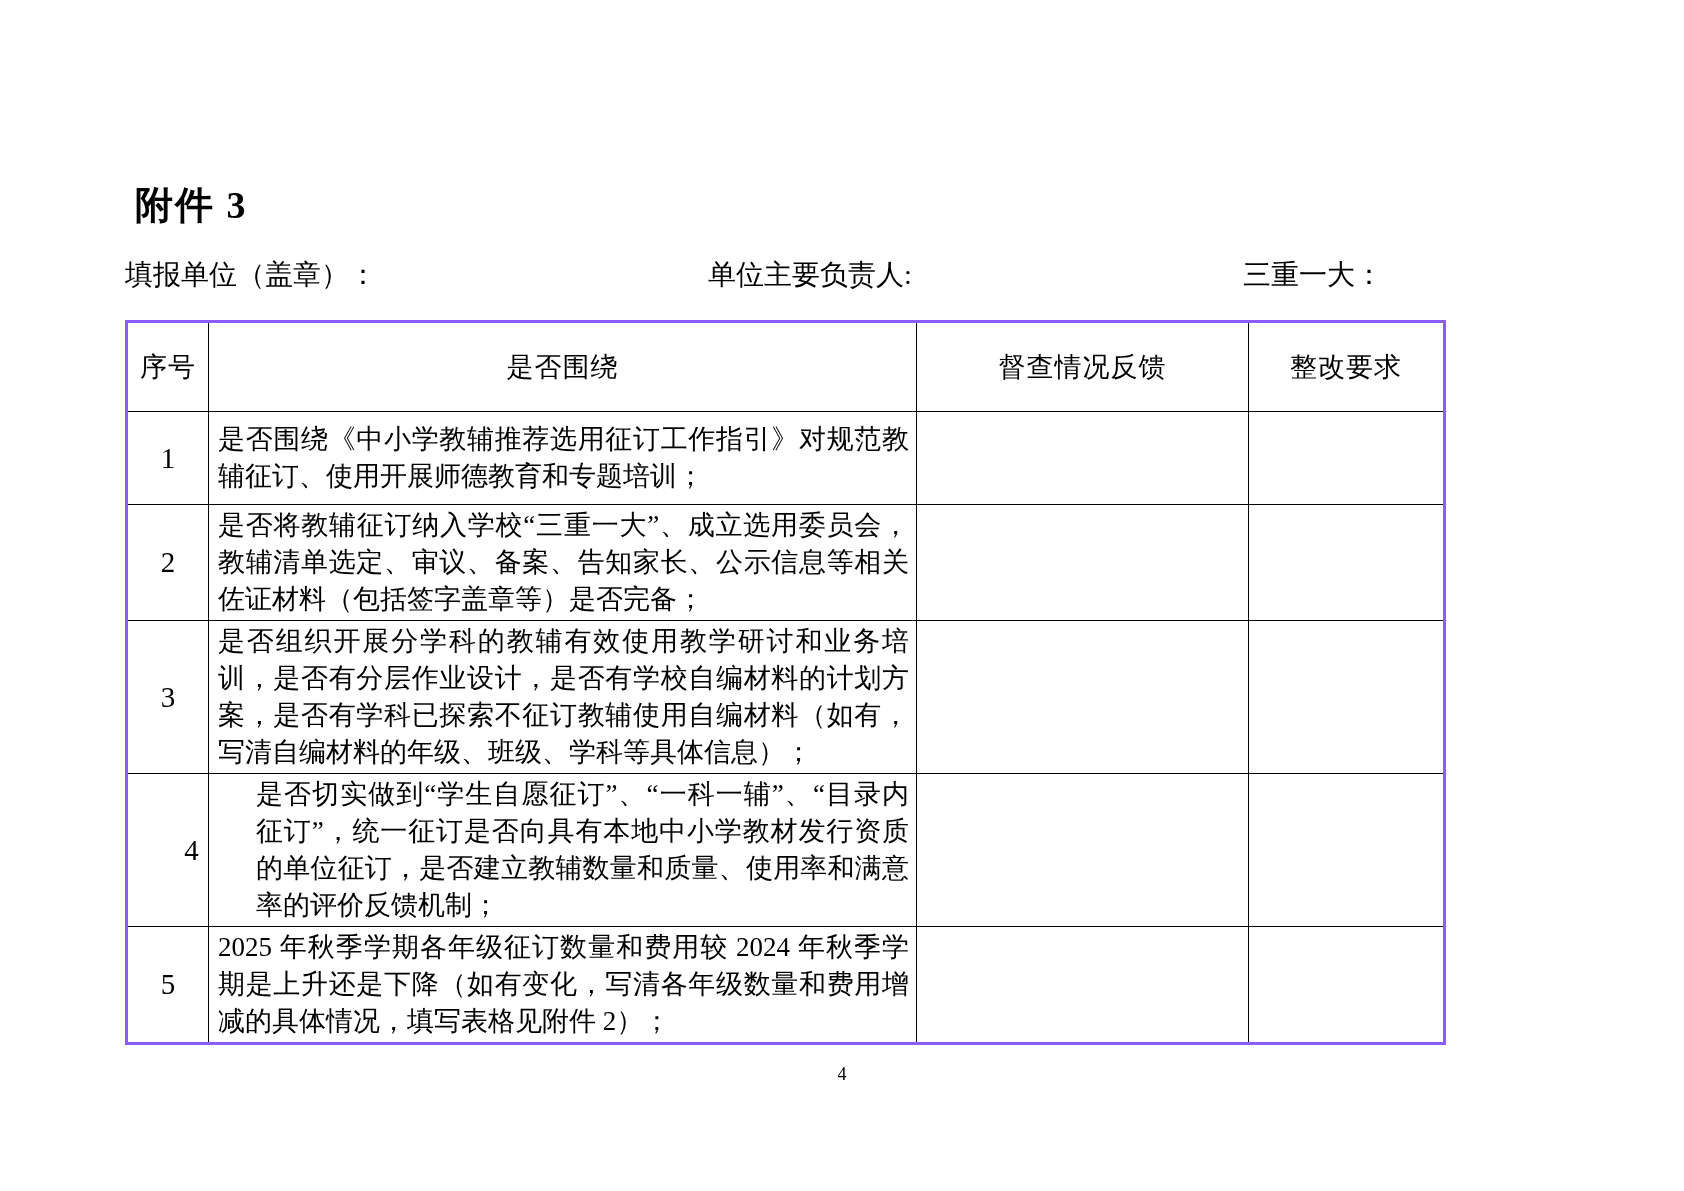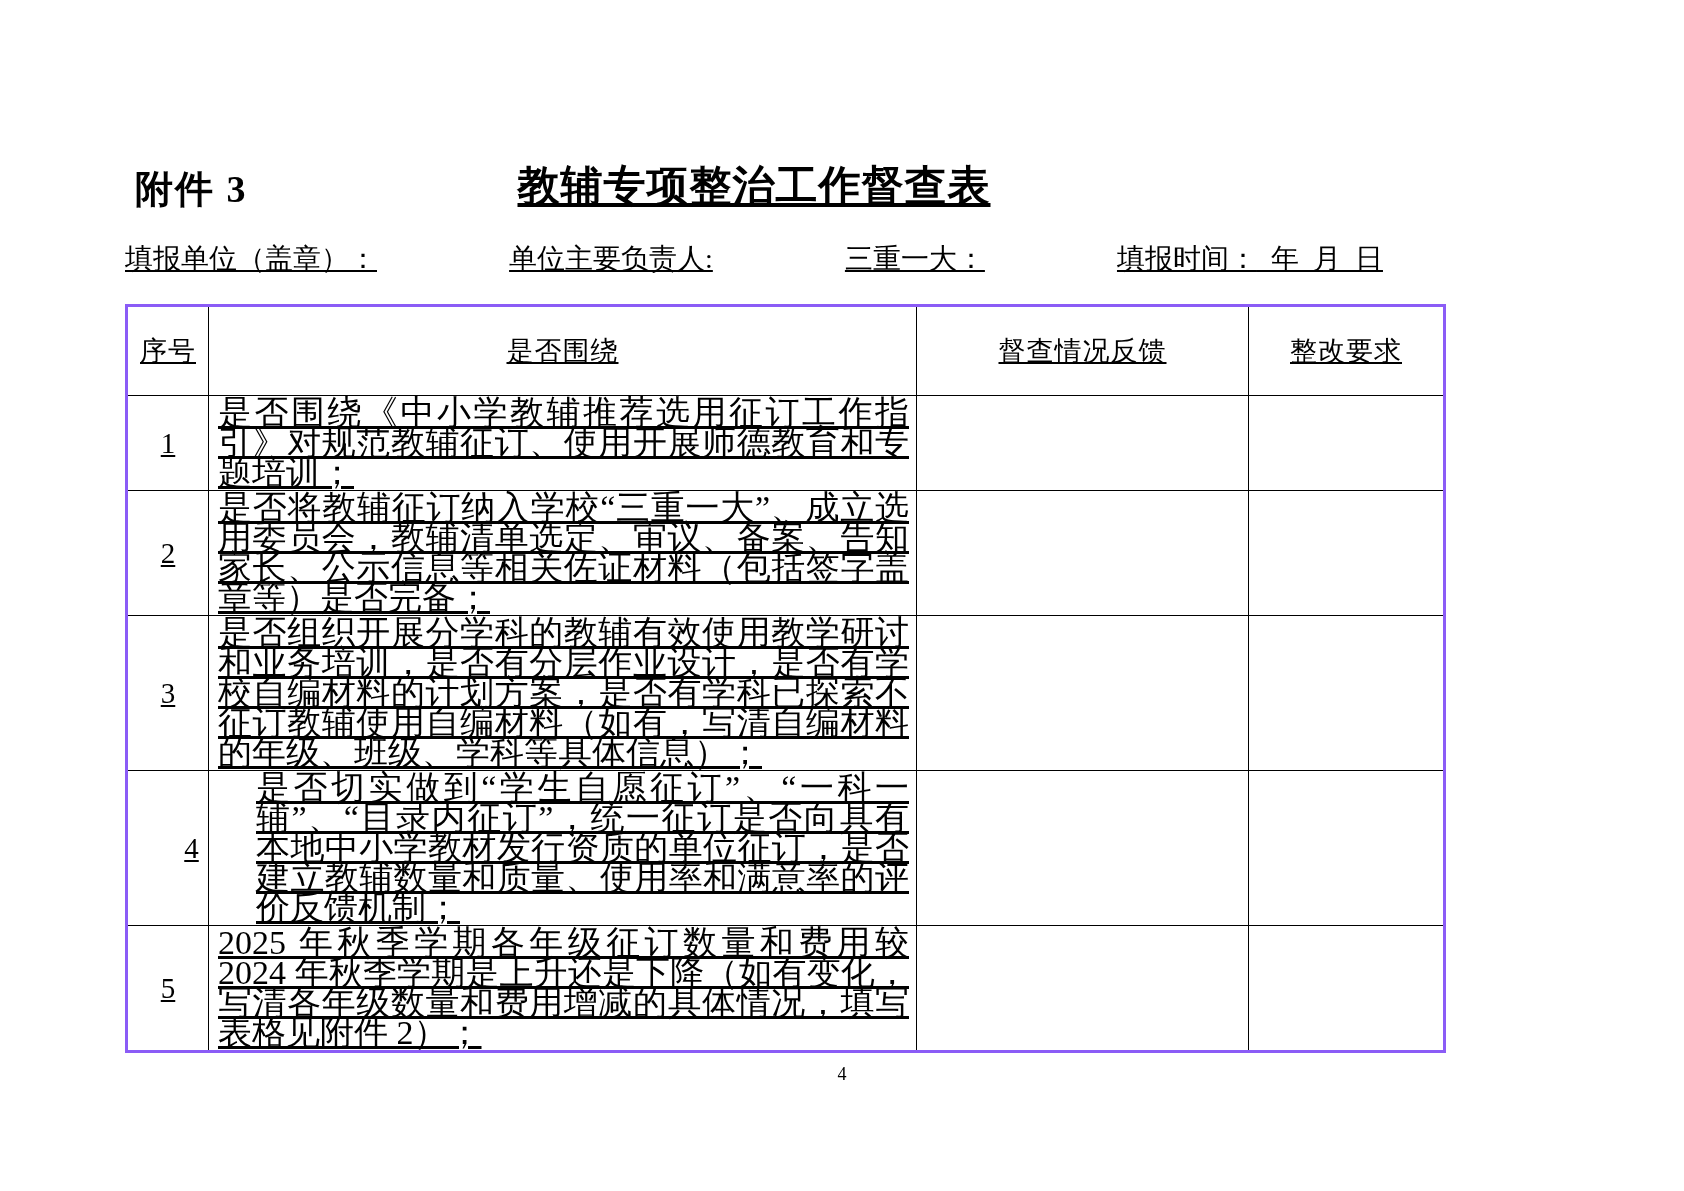--- a/index.html
+++ b/index.html
@@ -9,23 +9,22 @@
     width: 1684px;
     height: 1191px;
     background: #ffffff;
     color: #000000;
     font-family: "Liberation Serif", "DejaVu Serif", serif;
     overflow: hidden;
   }
   .content {
     position: absolute;
     left: 125px;
-    top: 0;
+    top: 16px;
     width: 1258px;
-    text-decoration: underline;
   }
   .heading {
     position: relative;
     margin-top: 158px;
     height: 66px;
   }
   .attachment-label {
     position: absolute;
     left: 10px;
     top: 6px;
@@ -70,22 +69,22 @@
     font-weight: normal;
     font-size: 27px;
     text-align: center;
     letter-spacing: 1px;
   }
   td.no-cell {
     text-align: center;
     font-size: 29px;
   }
   td.content-cell {
-    font-size: 34px;
-    line-height: 30px;
+    font-size: 27px;
+    line-height: 37px;
     padding: 2px 7px 2px 9px;
     text-align: justify;
   }
   tr.r1 td { height: 93px; }
   tr.r2 td { height: 115px; }
   tr.r3 td { height: 125px; }
   tr.r4 td { height: 105px; padding-left: 47px; }
   tr.r5 td { height: 85px; }
   .page-number {
     position: absolute;
@@ -97,28 +96,26 @@
   }
 </style>
 </head>
 <body>
 
 <div class="page">
   <div class="content">
 
     <div class="heading">
       <span class="attachment-label">附件 3</span>
-      <div class="doc-title">教辅专项整治工作督查表</div>
     </div>
 
     <div class="info-line">
       <span>填报单位（盖章）：</span>
       <span>单位主要负责人:</span>
       <span>三重一大：</span>
-      <span><span>填报时间：</span><span>  年  月  日</span></span>
     </div>
 
     <table class="inspection">
       <colgroup>
         <col class="c-no">
           <col class="c-body">
           <col class="c-fb">
           <col class="c-fix">
       </colgroup>
       <thead>

